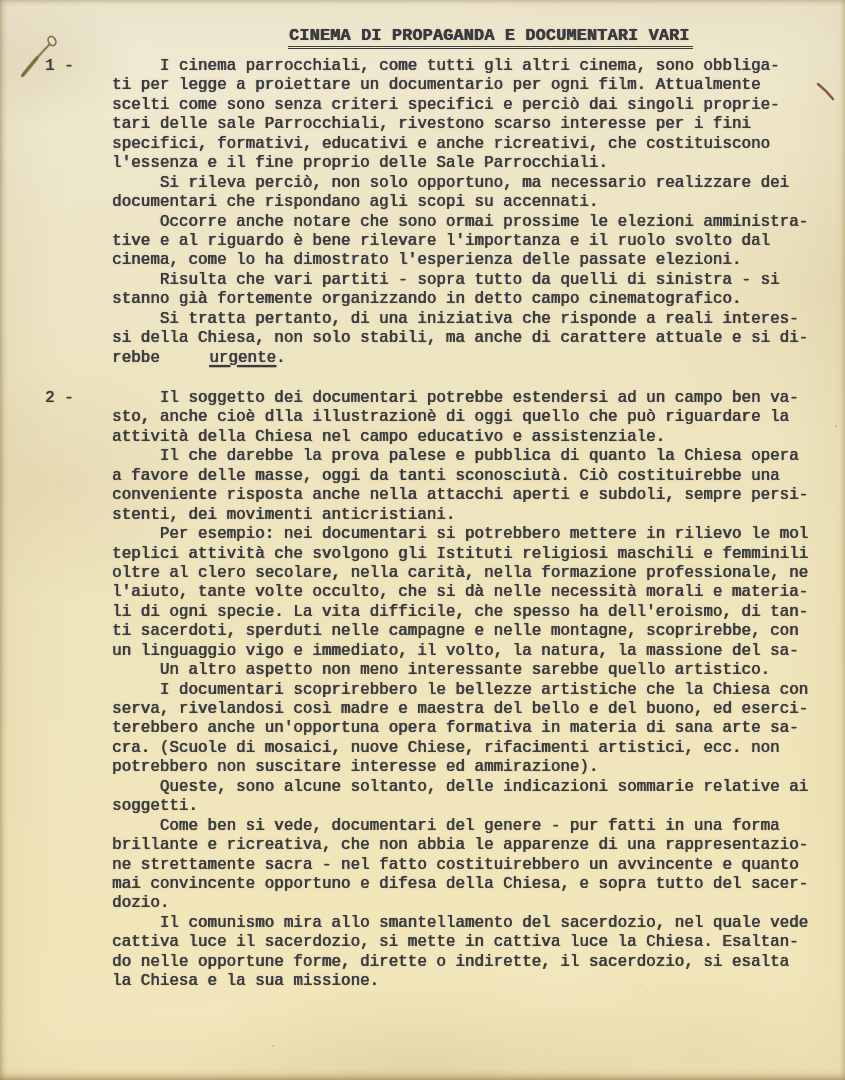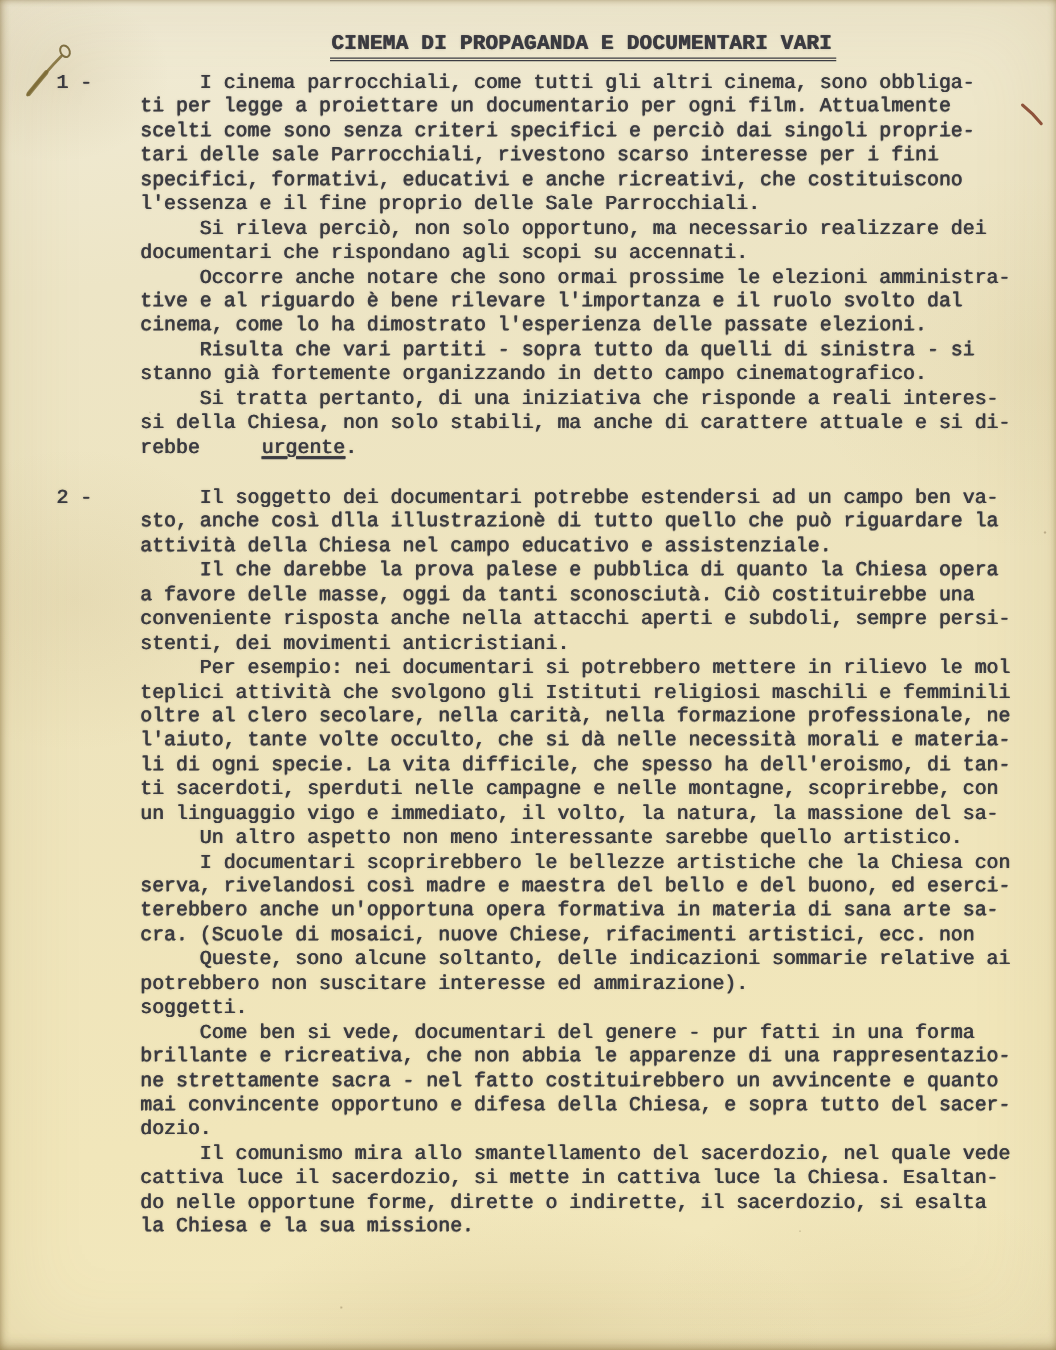--- a/index.html
+++ b/index.html
@@ -30,21 +30,21 @@
   .inked {
     color: #3a3a40;
     text-shadow:
       0.6px 0 0.4px rgba(52,52,60,.85),
       0 0.4px 0.4px rgba(52,52,60,.55),
       0 0 2px rgba(70,65,50,.28);
   }
   .title {
     position: absolute;
     top: 26px;
-    left: 266px;
+    left: 290px;
     display: inline-block;
     font-size: 16.8px;
     font-weight: bold;
     letter-spacing: 0.2px;
     white-space: pre;
     border-bottom: 3.5px double #3c3c42;
     padding: 0 3px 1px 1px;
     margin-left: -2px;
   }
   .docbody {
@@ -103,40 +103,40 @@
         <div class="line">cinema, come lo ha dimostrato l'esperienza delle passate elezioni.</div>
         <div class="line">     Risulta che vari partiti - sopra tutto da quelli di sinistra - si</div>
         <div class="line">stanno già fortemente organizzando in detto campo cinematografico.</div>
         <div class="line">     Si tratta pertanto, di una iniziativa che risponde a reali interes-</div>
         <div class="line">si della Chiesa, non solo stabili, ma anche di carattere attuale e si di-</div>
         <div class="line"><span>rebbe </span><span class="u">urgente</span><span>.</span></div>
       </div>
       <div class="section">
         <span class="marker">2 -</span>
         <div class="line">     Il soggetto dei documentari potrebbe estendersi ad un campo ben va-</div>
-        <div class="line">sto, anche così dlla illustrazionè di tutto quello che può riguardare la</div>
+        <div class="line">sto, anche cioè dlla illustrazionè di oggi quello che può riguardare la</div>
         <div class="line">attività della Chiesa nel campo educativo e assistenziale.</div>
         <div class="line">     Il che darebbe la prova palese e pubblica di quanto la Chiesa opera</div>
         <div class="line">a favore delle masse, oggi da tanti sconosciutà. Ciò costituirebbe una</div>
         <div class="line">conveniente risposta anche nella attacchi aperti e subdoli, sempre persi-</div>
         <div class="line">stenti, dei movimenti anticristiani.</div>
         <div class="line">     Per esempio: nei documentari si potrebbero mettere in rilievo le mol</div>
         <div class="line">teplici attività che svolgono gli Istituti religiosi maschili e femminili</div>
         <div class="line">oltre al clero secolare, nella carità, nella formazione professionale, ne</div>
         <div class="line">l'aiuto, tante volte occulto, che si dà nelle necessità morali e materia-</div>
         <div class="line">li di ogni specie. La vita difficile, che spesso ha dell'eroismo, di tan-</div>
         <div class="line">ti sacerdoti, sperduti nelle campagne e nelle montagne, scoprirebbe, con</div>
         <div class="line">un linguaggio vigo e immediato, il volto, la natura, la massione del sa-</div>
         <div class="line">     Un altro aspetto non meno interessante sarebbe quello artistico.</div>
         <div class="line">     I documentari scoprirebbero le bellezze artistiche che la Chiesa con</div>
         <div class="line">serva, rivelandosi così madre e maestra del bello e del buono, ed eserci-</div>
         <div class="line">terebbero anche un'opportuna opera formativa in materia di sana arte sa-</div>
         <div class="line">cra. (Scuole di mosaici, nuove Chiese, rifacimenti artistici, ecc. non</div>
+        <div class="line">potrebbero non suscitare interesse ed ammirazione).</div>
         <div class="line">     Queste, sono alcune soltanto, delle indicazioni sommarie relative ai</div>
-        <div class="line">potrebbero non suscitare interesse ed ammirazione).</div>
         <div class="line">soggetti.</div>
         <div class="line">     Come ben si vede, documentari del genere - pur fatti in una forma</div>
         <div class="line">brillante e ricreativa, che non abbia le apparenze di una rappresentazio-</div>
         <div class="line">ne strettamente sacra - nel fatto costituirebbero un avvincente e quanto</div>
         <div class="line">mai convincente opportuno e difesa della Chiesa, e sopra tutto del sacer-</div>
         <div class="line">dozio.</div>
         <div class="line">     Il comunismo mira allo smantellamento del sacerdozio, nel quale vede</div>
         <div class="line">cattiva luce il sacerdozio, si mette in cattiva luce la Chiesa. Esaltan-</div>
         <div class="line">do nelle opportune forme, dirette o indirette, il sacerdozio, si esalta</div>
         <div class="line">la Chiesa e la sua missione.</div>

